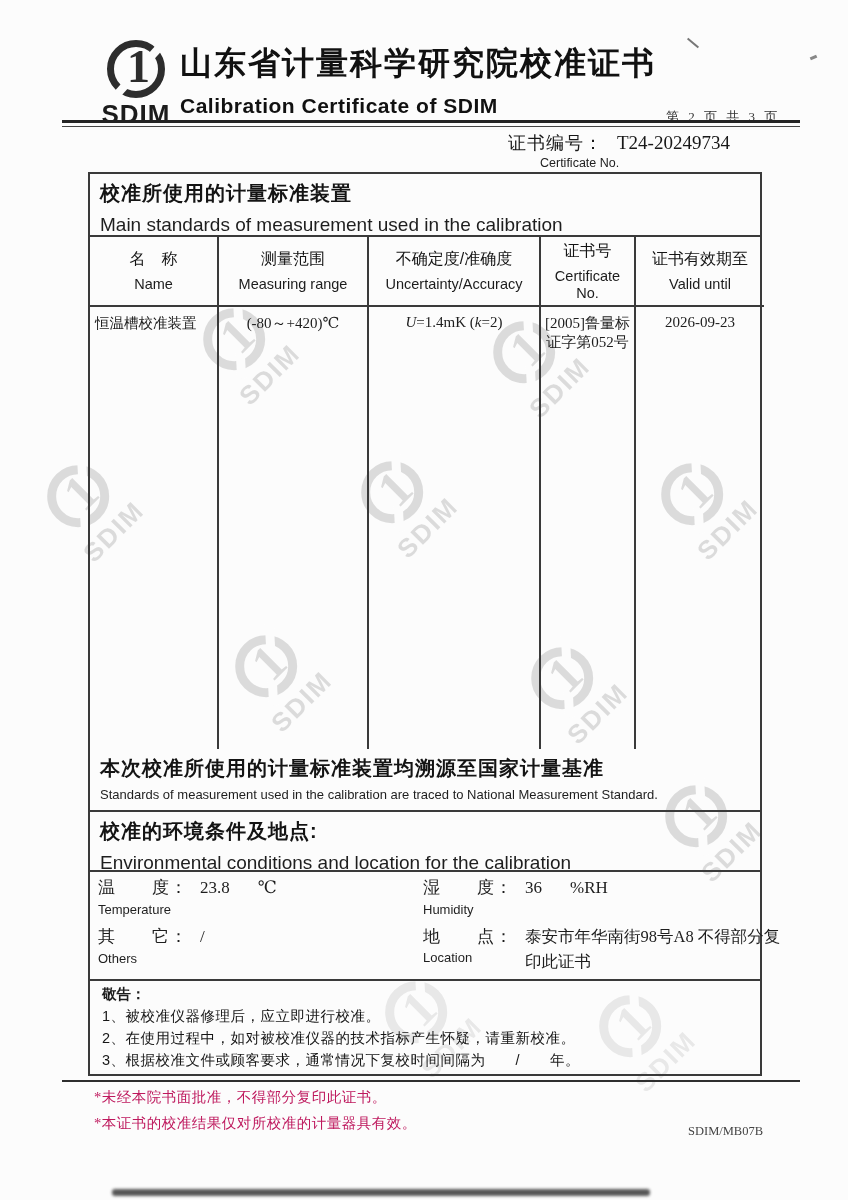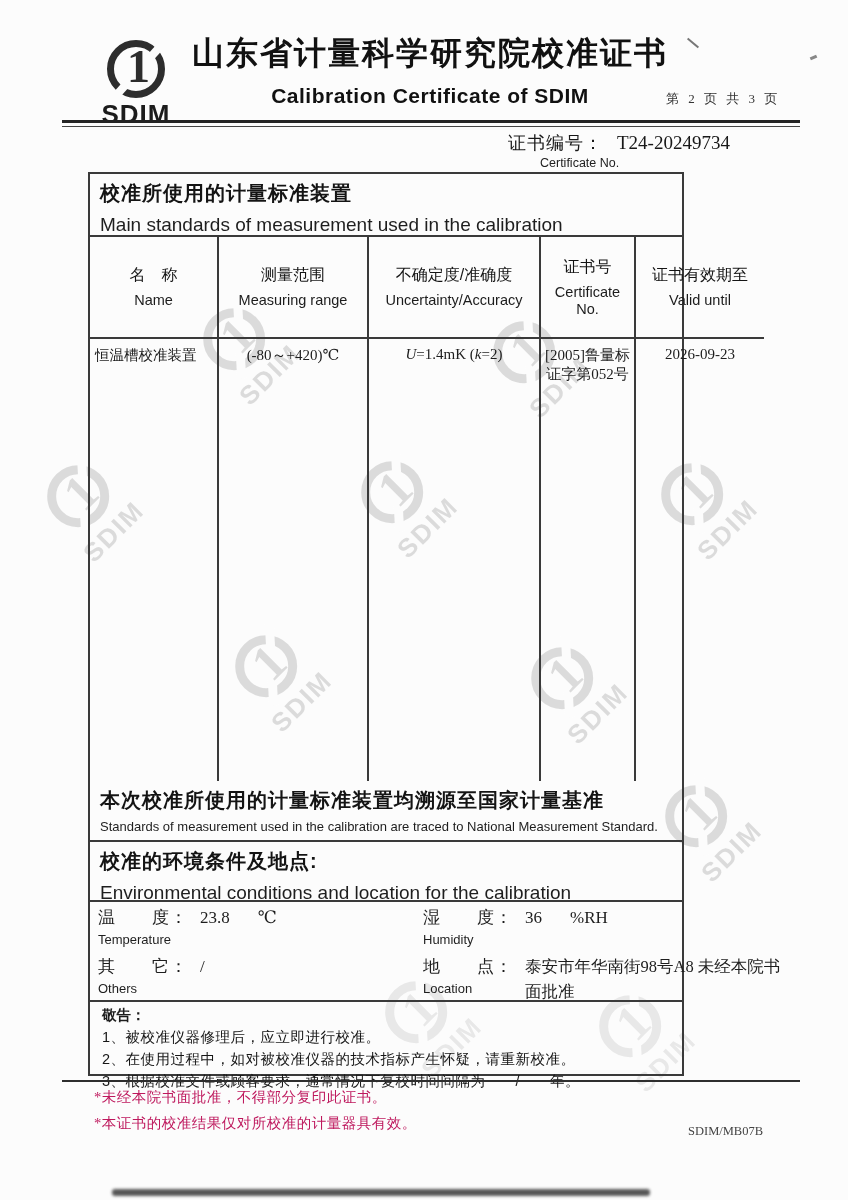--- a/index.html
+++ b/index.html
@@ -24,51 +24,51 @@
   
   .logo { position:absolute; left:86px; top:40px; width:100px; text-align:center; z-index:2; }
   .logo-ring { position:relative; width:58px; height:58px; margin:0 auto;
                border:7px solid #2d2d2d; border-radius:50%; box-sizing:border-box; }
   .logo-ring::after { content:""; position:absolute; left:-12px; top:19px; width:74px; height:8px;
                       background:#fcfcfc; transform:rotate(-48deg); }
   .logo-one { position:absolute; left:13px; top:-7px; z-index:2;
               font:700 46px "Liberation Serif",serif; color:#2d2d2d; }
   .logo-text { margin-top:1px; font:700 26px "Liberation Sans",sans-serif; letter-spacing:1px; color:#1c1c1c; }
 
-  .header-titles { position:absolute; left:180px; top:32px; width:500px; text-align:center; z-index:2; }
+  .header-titles { position:absolute; left:180px; top:42px; width:500px; text-align:left; z-index:2; }
   .title-cn { font-size:32px; font-weight:700; letter-spacing:2px; color:#111; }
   .title-en { margin-top:8px; font-family:"Liberation Sans","DejaVu Sans",sans-serif;
               font-size:21px; font-weight:700; color:#111; letter-spacing:.5px; }
-  .page-info { position:absolute; left:666px; top:90px; font-size:13px; letter-spacing:3px; color:#333; z-index:2; }
+  .page-info { position:absolute; left:666px; top:108px; font-size:13px; letter-spacing:3px; color:#333; z-index:2; }
 
   .rule-double { position:absolute; left:62px; top:120px; width:738px; height:3px;
                  border-top:3px solid #252525; border-bottom:1px solid #444; z-index:2; }
 
   .cert-block { position:absolute; left:508px; top:131px; z-index:2; }
   .cert-line1 { font-size:18px; color:#181818; }
   .cert-label { letter-spacing:1px; }
   .cert-value { margin-left:14px; font-size:19px; }
   .cert-line2 { margin:1px 0 0 32px; font-family:"Liberation Sans",sans-serif; font-size:12.5px; color:#222; }
 
   
-  .main-box { position:absolute; left:88px; top:172px; width:596px; height:904px;
+  .main-box { position:absolute; left:88px; top:172px; width:674px; height:904px;
               border:2px solid #3a3a3a; box-sizing:border-box; z-index:1;
               display:flex; flex-direction:column; background:transparent; }
   .sec { box-sizing:border-box; padding:6px 10px; }
   .sec-title-cn { font-family:"Liberation Sans","DejaVu Sans",sans-serif;
                   font-size:20px; font-weight:600; color:#141414; letter-spacing:1px; }
   .sec-title-en { margin-top:7px; font-family:"Liberation Sans",sans-serif; font-size:19px; color:#1e1e1e; }
   .sec-standards { height:63px; border-bottom:2px solid #3a3a3a; }
   .sec-trace { height:67px; border-bottom:2px solid #3a3a3a; }
   .sec-envhdr { height:60px; border-bottom:2px solid #3a3a3a; }
 
   
   table.std { border-collapse:collapse; table-layout:fixed; width:100%; }
   table.std td, table.std th { border:2px solid #3a3a3a; box-sizing:border-box; background:transparent; }
-  table.std th { height:65px; padding:20px 2px; font-weight:400; vertical-align:middle;margin-top:16px; }
+  table.std th { height:65px; padding:4px 2px; font-weight:400; vertical-align:middle;margin-top:16px; }
   table.std tr.data td { height:443px; vertical-align:top; padding:7px 4px; text-align:center; font-size:15px; }
   .th-cn { font-family:"Liberation Sans",sans-serif; font-size:16px; font-weight:500; color:#141414; }
   .th-en { margin-top:6px; font-family:"Liberation Sans",sans-serif; font-size:14.5px; color:#1c1c1c; line-height:1.15; }
   table.std th, table.std td { text-align:center; }
   table.std col.c1 { width:128px; } table.std col.c2 { width:150px; }
   table.std col.c3 { width:172px; } table.std col.c4 { width:95px; } table.std col.c5 { width:129px; }
   
   table.std tr th:first-child, table.std tr td:first-child { border-left:none; }
   table.std tr th:last-child, table.std tr td:last-child { border-right:none; }
   table.std tr:first-child th { border-top:none; }
@@ -277,21 +277,21 @@
         <div class="env-item">
           <div class="env-line">
             <span class="env-label">其　　它：</span>
             <span class="env-value">/</span>
           </div>
           <div class="env-en">Others</div>
         </div>
         <div class="env-item loc">
           <div class="loc-wrap">
             <span class="env-label">地　　点：</span>
-            <span class="loc-value">泰安市年华南街98号A8 未经本院书面批准</span>
+            <span class="loc-value">泰安市年华南街98号A8 不得部分复印此证书</span>
           </div>
           <div class="env-en">Location</div>
         </div>
       </div>
     </div>
 
     <div class="sec-notice">
       <div class="notice-title">敬告：</div>
       <div class="notice-item">1、被校准仪器修理后，应立即进行校准。</div>
       <div class="notice-item">2、在使用过程中，如对被校准仪器的技术指标产生怀疑，请重新校准。</div>

